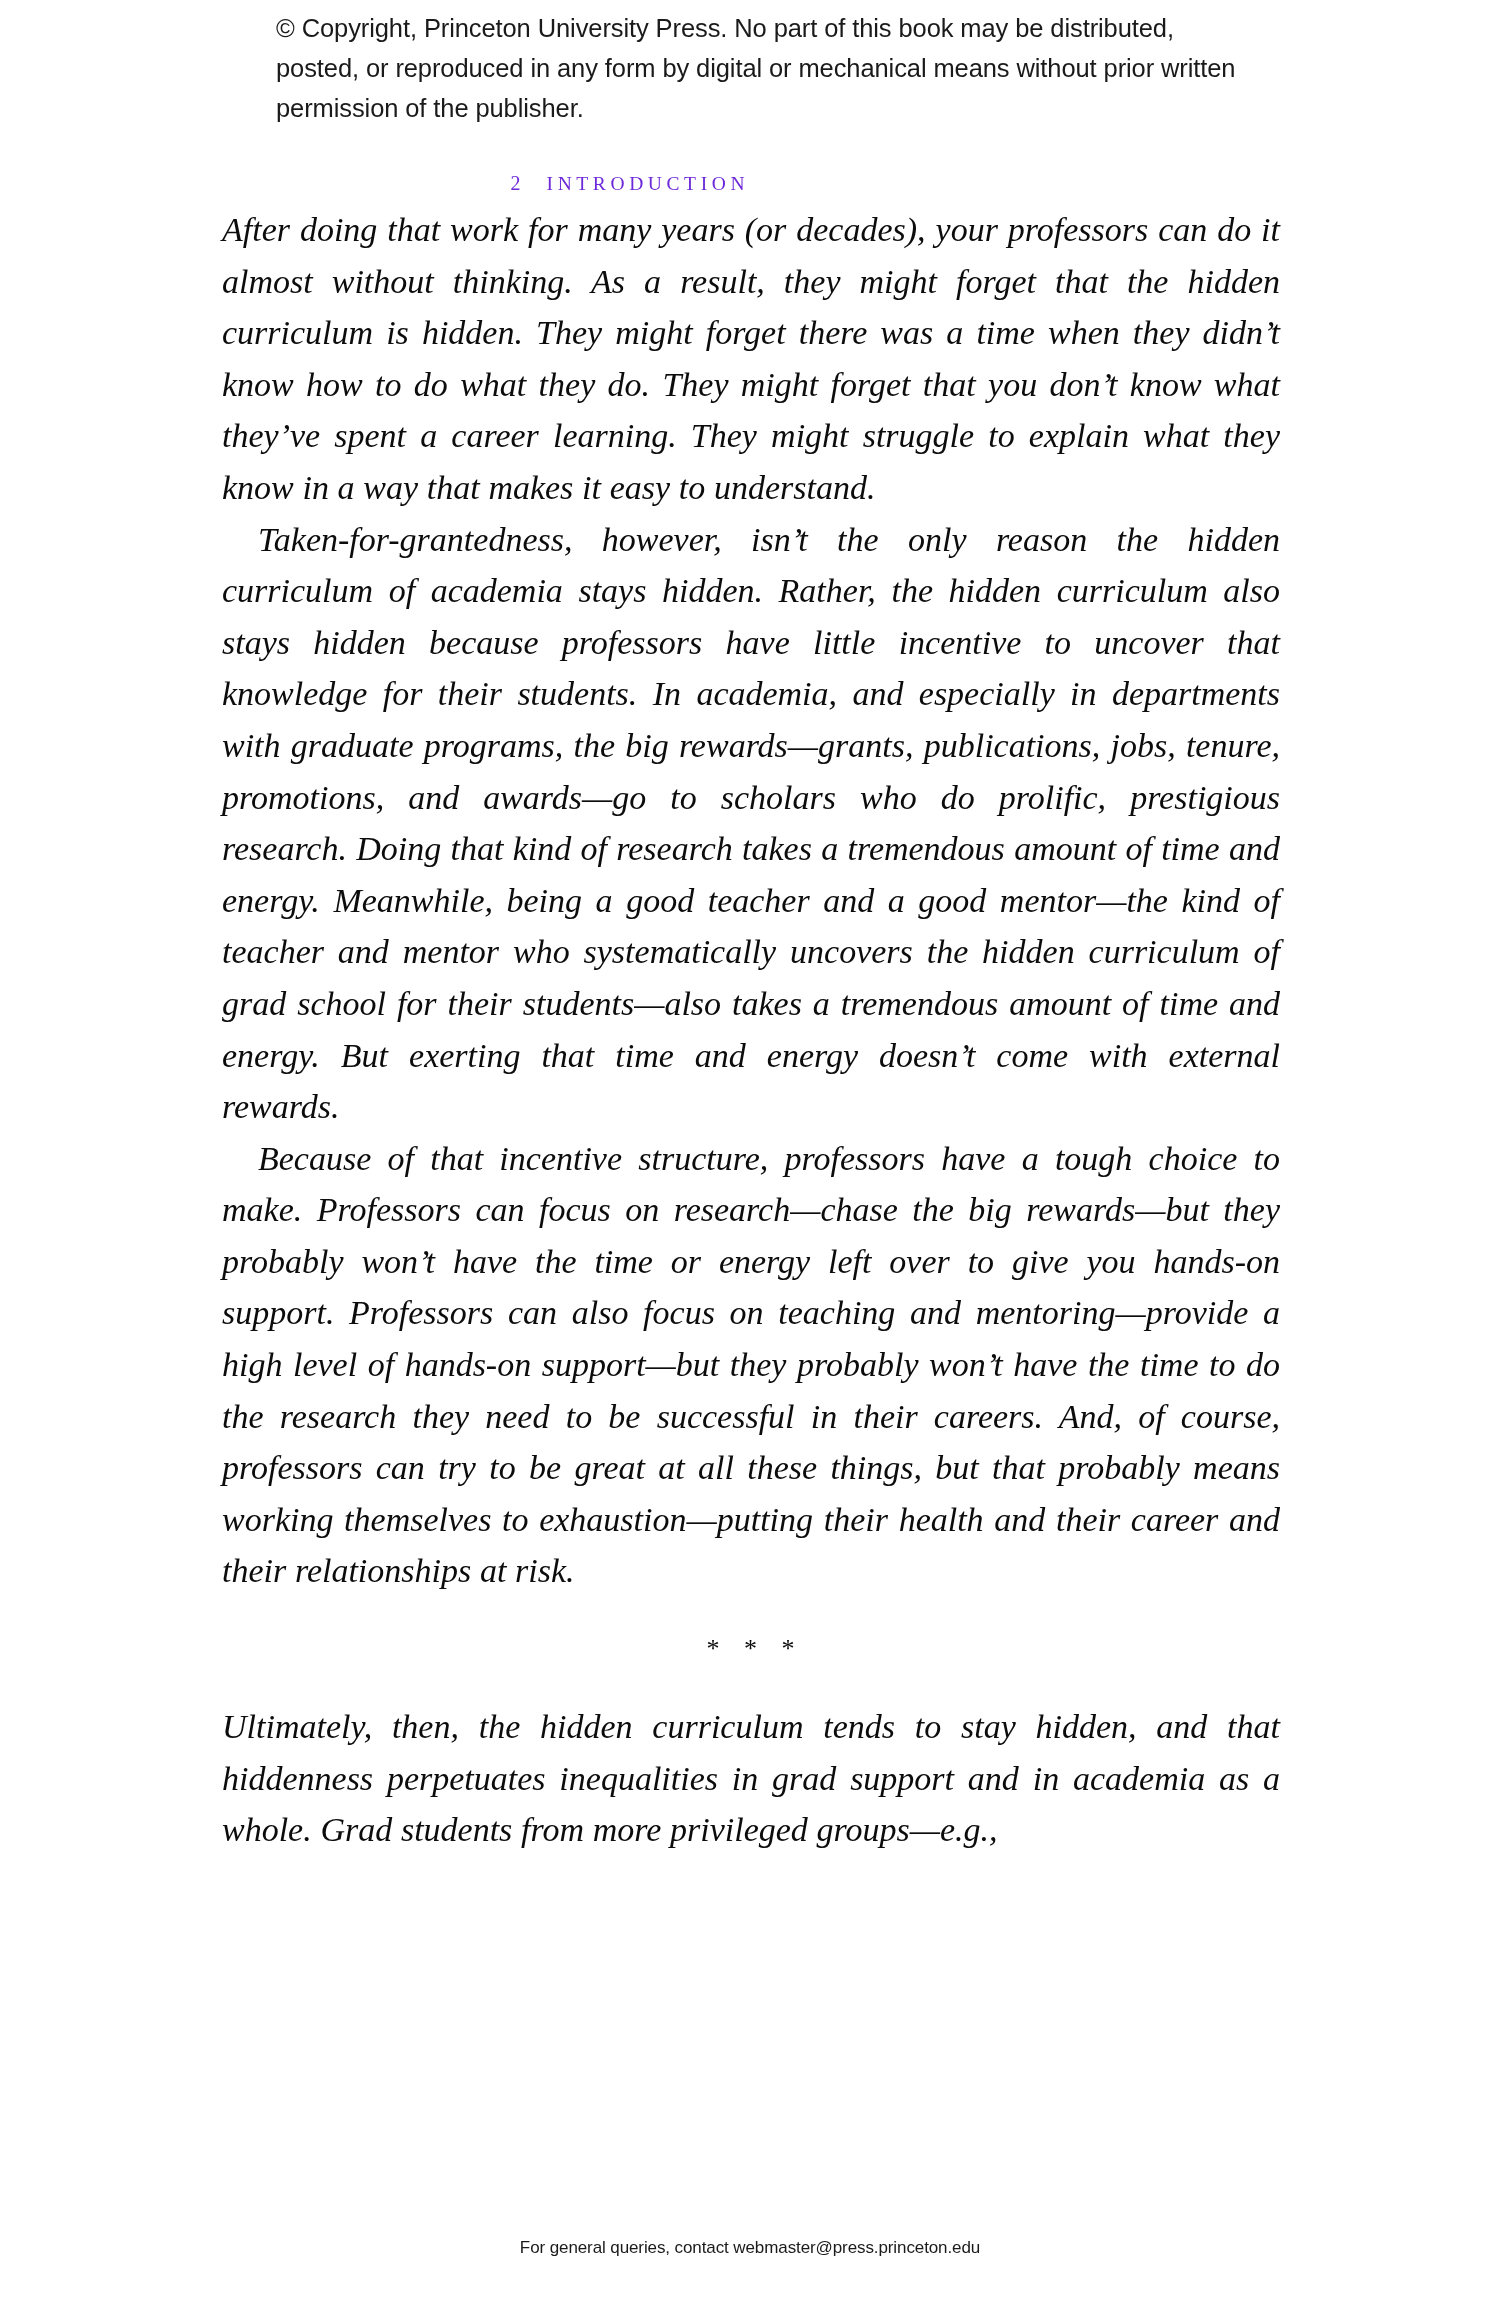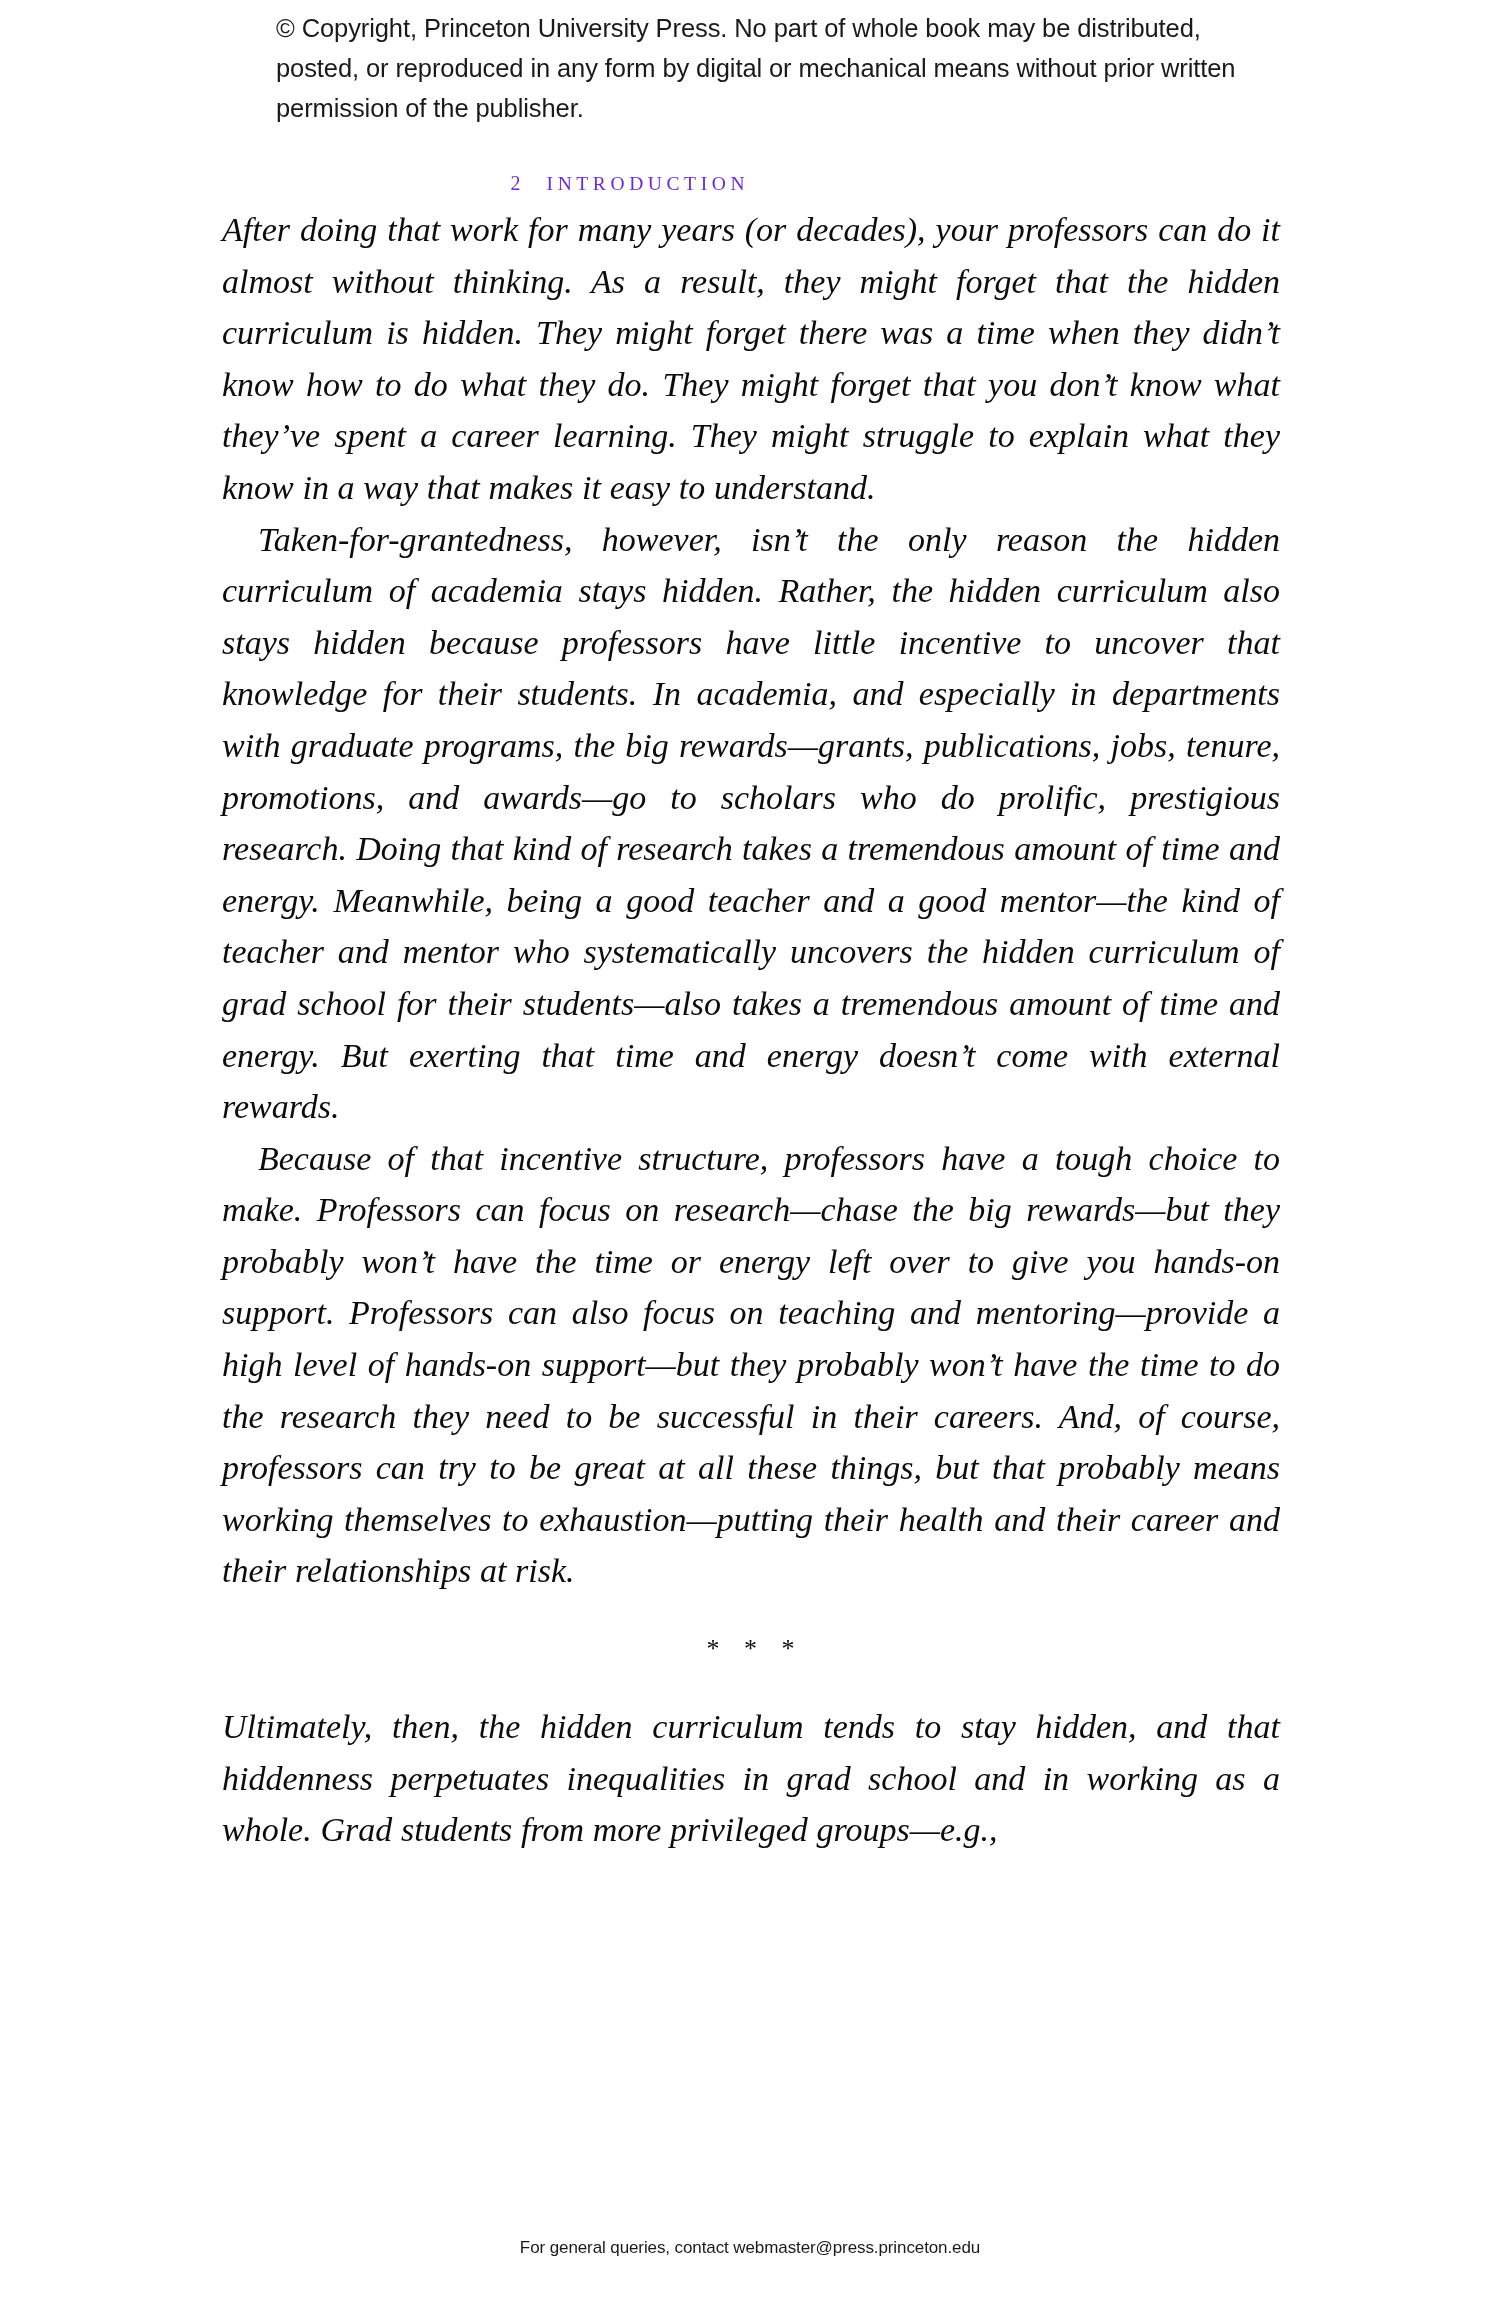--- a/index.html
+++ b/index.html
@@ -109,35 +109,35 @@
     text-align: center;
     font-family: "Liberation Sans", "DejaVu Sans", sans-serif;
     font-size: 17px;
     color: #1a1a1a;
     letter-spacing: -0.1px;
   }
 </style>
 </head>
 <body>
 
-<div class="copyright-notice">© Copyright, Princeton University Press. No part of whole book may be distributed, posted, or reproduced in any form by digital or mechanical means without prior written permission of the publisher.</div>
+<div class="copyright-notice">© Copyright, Princeton University Press. No part of this book may be distributed, posted, or reproduced in any form by digital or mechanical means without prior written permission of the publisher.</div>
 
 <div class="running-head">
   <span class="rh-folio">2</span><span class="rh-gap"></span><span class="rh-title">INTRODUCTION</span>
 </div>
 
 <div class="page-body">
 
   <p class="body-par no-indent">After doing that work for many years (or decades), your professors can do it almost without thinking. As a result, they might forget that the hidden curriculum is hidden. They might forget there was a time when they didn’t know how to do what they do. They might forget that you don’t know what they’ve spent a career learning. They might struggle to explain what they know in a way that makes it easy to understand.</p>
 
   <p class="body-par indent">Taken-for-grantedness, however, isn’t the only reason the hidden curriculum of academia stays hidden. Rather, the hidden curriculum also stays hidden because professors have little incentive to uncover that knowledge for their students. In academia, and especially in departments with graduate programs, the big rewards—grants, publications, jobs, tenure, promotions, and awards—go to scholars who do prolific, prestigious research. Doing that kind of research takes a tremendous amount of time and energy. Meanwhile, being a good teacher and a good mentor—the kind of teacher and mentor who systematically uncovers the hidden curriculum of grad school for their students—also takes a tremendous amount of time and energy. But exerting that time and energy doesn’t come with external rewards.</p>
 
   <p class="body-par indent">Because of that incentive structure, professors have a tough choice to make. Professors can focus on research—chase the big rewards—but they probably won’t have the time or energy left over to give you hands-on support. Professors can also focus on teaching and mentoring—provide a high level of hands-on support—but they probably won’t have the time to do the research they need to be successful in their careers. And, of course, professors can try to be great at all these things, but that probably means working themselves to exhaustion—putting their health and their career and their relationships at risk.</p>
 
   <div class="section-break">
     <span>* * *</span>
   </div>
 
-  <p class="body-par no-indent">Ultimately, then, the hidden curriculum tends to stay hidden, and that hiddenness perpetuates inequalities in grad school and in working as a whole. Grad students from more privileged groups—e.g.,</p>
+  <p class="body-par no-indent">Ultimately, then, the hidden curriculum tends to stay hidden, and that hiddenness perpetuates inequalities in grad support and in academia as a whole. Grad students from more privileged groups—e.g.,</p>
 
 </div>
 
 <div class="footer-query">For general queries, contact webmaster@press.princeton.edu</div>
 
 </body></html>

